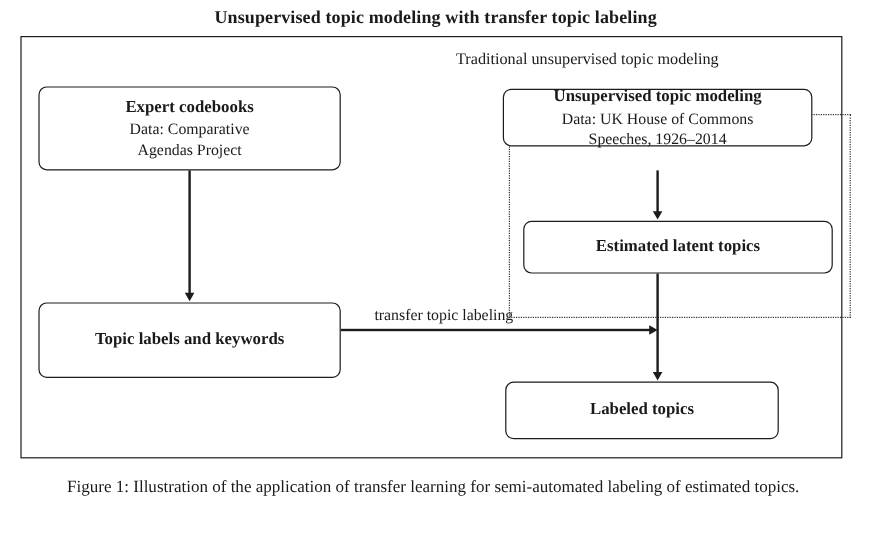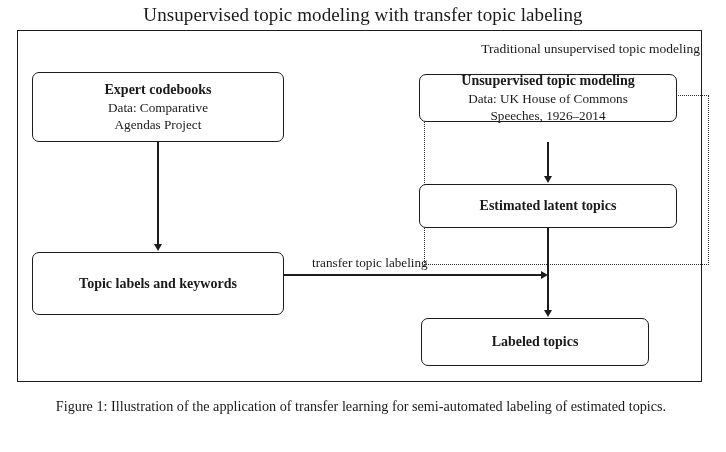--- a/index.html
+++ b/index.html
@@ -23,23 +23,24 @@
     height: 452px;
   }
 
   
   .fig-title {
     position: absolute;
     left: 0;
     top: 6px;
     width: 726px;
     text-align: center;
-    font-size: 19px;
+    font-size: 15px;
     line-height: 18px;
     letter-spacing: 0.1px;
+    font-weight: bold;
   }
 
   
   .outer-frame {
     position: absolute;
     left: 17px;
     top: 30px;
     width: 685px;
     height: 352px;
     border: 1.3px solid #1c1c1c;
@@ -55,21 +56,21 @@
     width: 285px;
     height: 170px;
     border: 1.6px dotted #2b2b2b;
     box-sizing: border-box;
   }
   .dotted-group-label {
     position: absolute;
     left: 380px;
     top: 41px;
     width: 320px;
-    text-align: right;
+    text-align: left;
     font-size: 13.5px;
     line-height: 16px;
   }
 
   
   .node {
     position: absolute;
     box-sizing: border-box;
     border: 1.25px solid #1c1c1c;
     border-radius: 7px;
@@ -90,21 +91,21 @@
     white-space: nowrap;
   }
   .node .node-line {
     font-weight: normal;
     white-space: nowrap;
   }
 
   #node-expert-codebooks { left: 32px;  top: 72px;  width: 252px; height: 70px; }
   #node-topic-labels     { left: 32px;  top: 252px; width: 252px; height: 63px; }
   #node-unsup-modeling   { left: 419px; top: 74px;  width: 258px; height: 48px; }
-  #node-latent-topics    { left: 419px; top: 184px; width: 258px; height: 44px; }
+  #node-latent-topics    { left: 436px; top: 184px; width: 258px; height: 44px; }
   #node-labeled-topics   { left: 421px; top: 318px; width: 228px; height: 48px; }
 
   
   .conn {
     position: absolute;
     background: #1c1c1c;
   }
   .conn-v { width: 1.4px; }
   .conn-h { height: 1.4px; }
 

